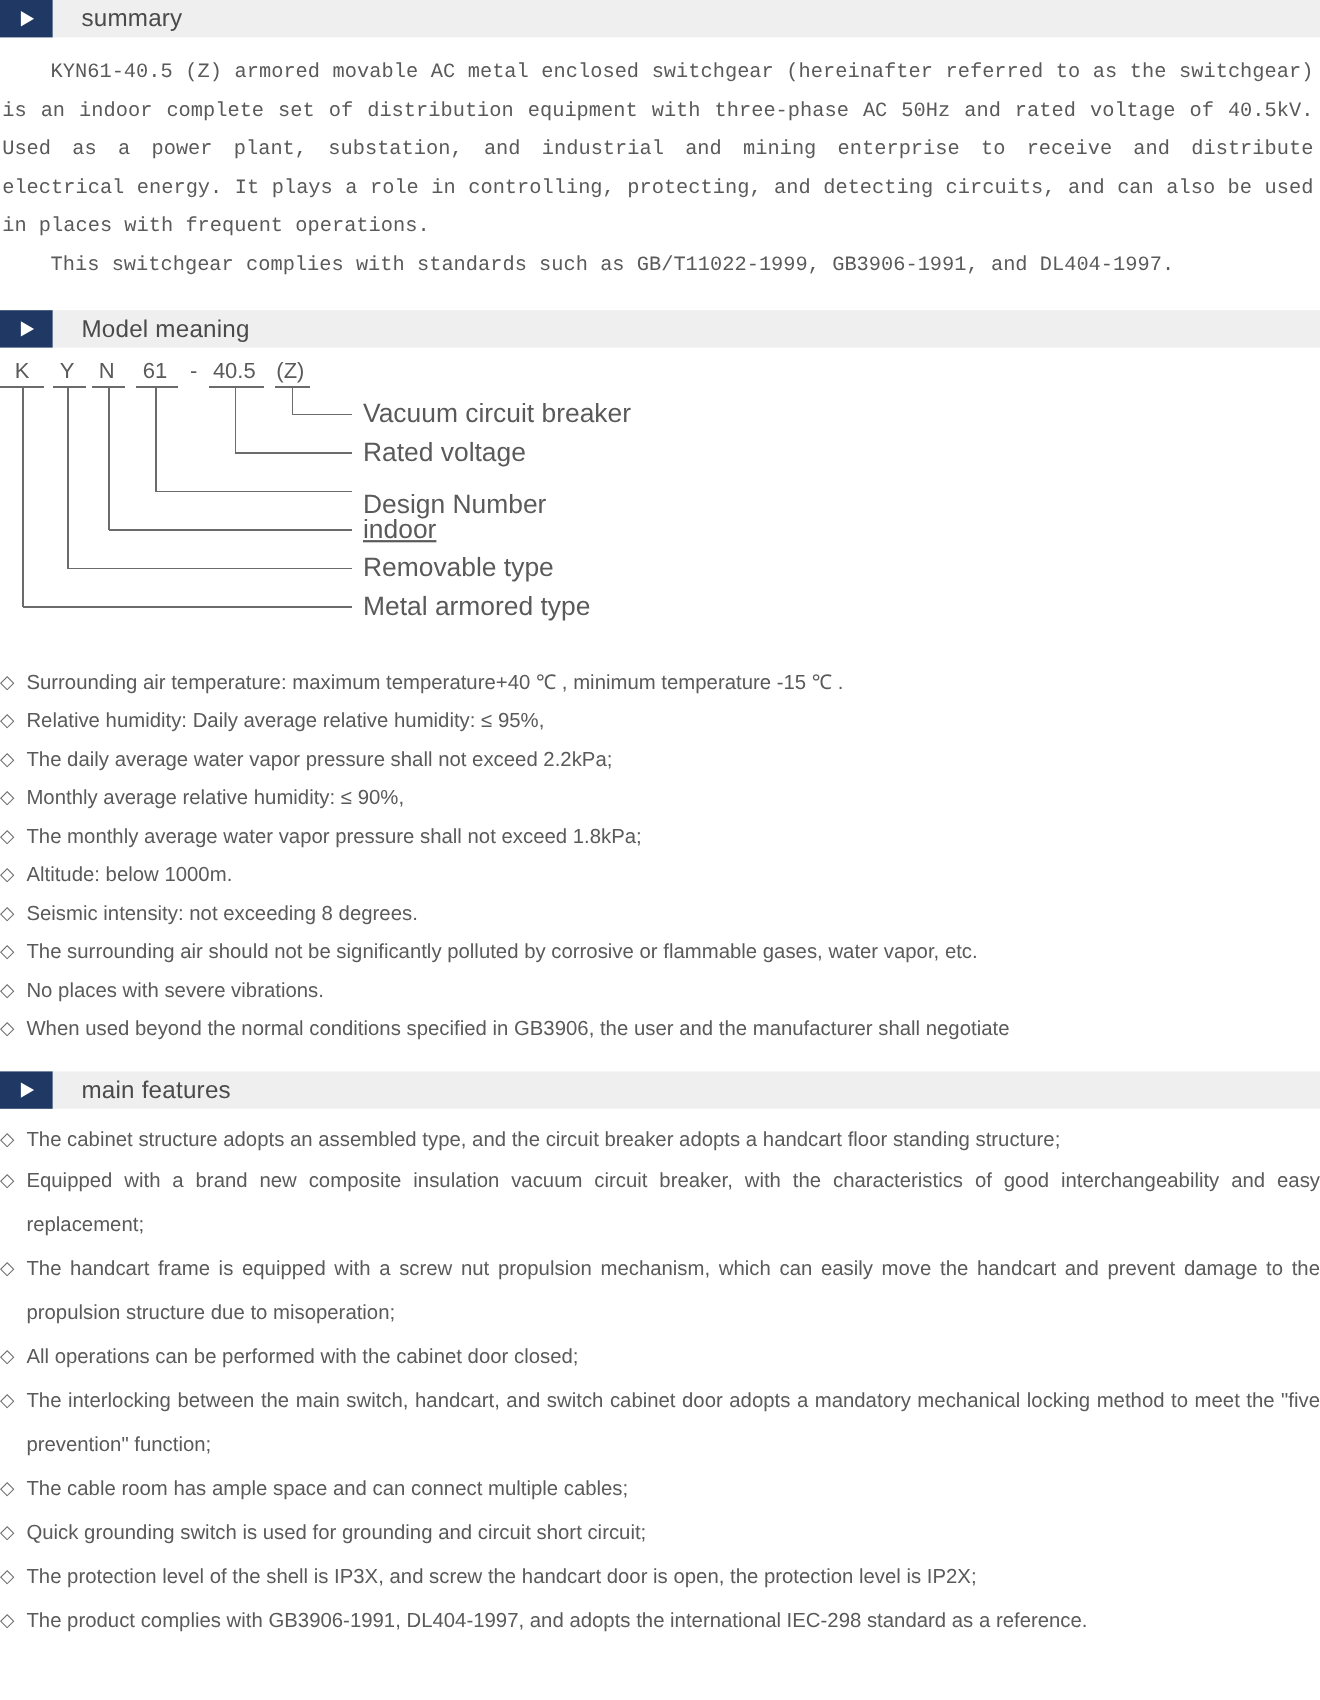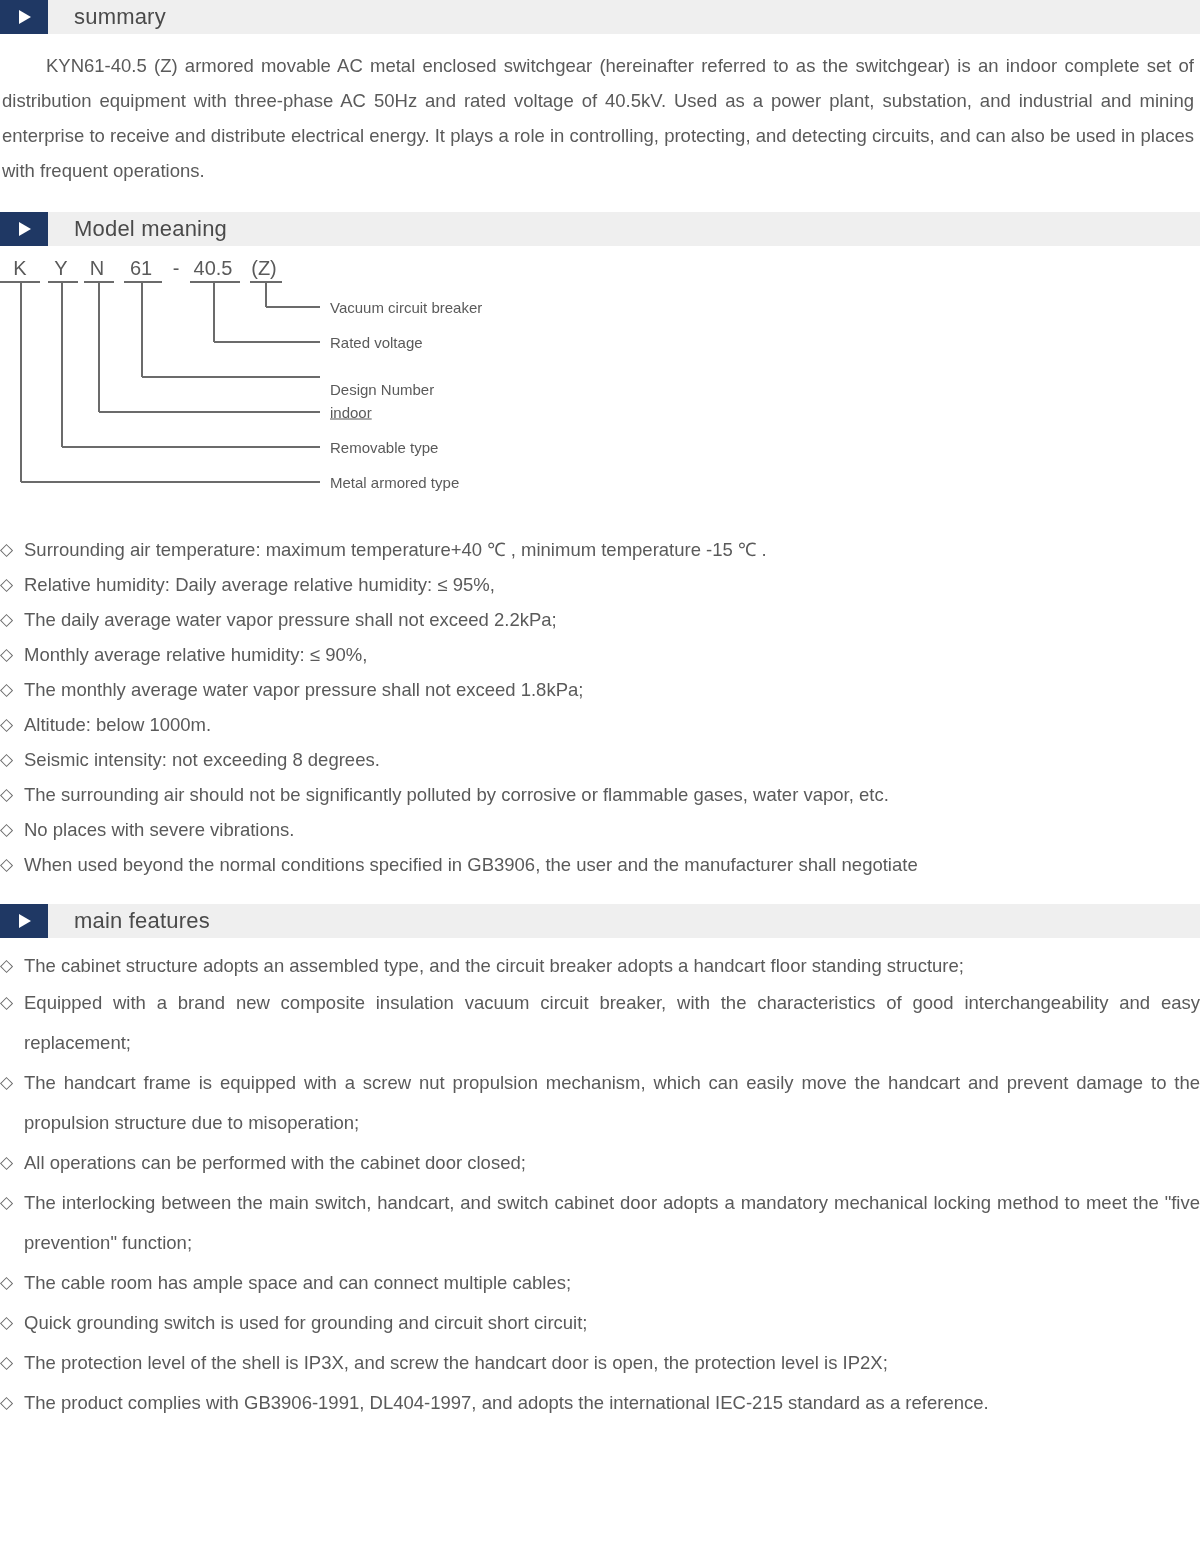--- a/index.html
+++ b/index.html
@@ -55,21 +55,21 @@
   
   .para {
     font-size: 18.5px;
     line-height: 35px;
     color: #5a5a5a;
     text-align: justify;
     text-justify: inter-word;
     margin: 0;
     padding: 0 2px 0 0;
   }
-  .para.indent { text-indent: 44px; }
+  .para.indent { text-indent: 44px; font-family: Liberation Mono, monospace; }
 
   .summary-block {
     padding: 14px 4px 0 2px;
   }
 
   
   .bullet-list { margin: 0; padding: 0; list-style: none; }
   .bullet-row {
     display: flex;
     align-items: flex-start;
@@ -117,21 +117,21 @@
     white-space: nowrap;
     transform: translateX(-50%);
   }
   .model-svg {
     position: absolute;
     top: 0;
     left: 0;
   }
   .model-label {
     position: absolute;
-    font-size: 15px;
+    font-size: 24px;
     color: #5a5a5a;
     line-height: 1;
     white-space: nowrap;
     transform: translateY(-50%);
   }
 
   .sec-gap-1 { height: 24px; }
   .sec-gap-2 { height: 22px; }
   .sec-gap-3 { height: 22px; }
 </style>
@@ -146,20 +146,21 @@
         <polygon points="5,3 17,10 5,17" fill="#ffffff"></polygon>
       </svg>
     </div>
     <div class="head-bar">
       <span class="head-title">summary</span>
     </div>
   </div>
 
   <div class="summary-block">
     <p class="para indent">KYN61-40.5 (Z) armored movable AC metal enclosed switchgear (hereinafter referred to as the switchgear) is an indoor complete set of distribution equipment with three-phase AC 50Hz and rated voltage of 40.5kV. Used as a power plant, substation, and industrial and mining enterprise to receive and distribute electrical energy. It plays a role in controlling, protecting, and detecting circuits, and can also be used in places with frequent operations.</p>
+    <p class="para indent">This switchgear complies with standards such as GB/T11022-1999, GB3906-1991, and DL404-1997.</p>
   </div>
 
   <div class="sec-gap-1"></div>
 
   <div class="section-head">
     <div class="head-badge">
       <svg width="20" height="20" viewBox="0 0 20 20" aria-hidden="true">
         <polygon points="5,3 17,10 5,17" fill="#ffffff"></polygon>
       </svg>
     </div>
@@ -305,17 +306,17 @@
     <li class="bullet-row loose">
       <span class="bullet-mark">◇</span>
       <span class="bullet-text">Quick grounding switch is used for grounding and circuit short circuit;</span>
     </li>
     <li class="bullet-row loose">
       <span class="bullet-mark">◇</span>
       <span class="bullet-text">The protection level of the shell is IP3X, and screw the handcart door is open, the protection level is IP2X;</span>
     </li>
     <li class="bullet-row loose">
       <span class="bullet-mark">◇</span>
-      <span class="bullet-text">The product complies with GB3906-1991, DL404-1997, and adopts the international IEC-215 standard as a reference.</span>
+      <span class="bullet-text">The product complies with GB3906-1991, DL404-1997, and adopts the international IEC-298 standard as a reference.</span>
     </li>
   </ul>
 
 </div>
 
 </body></html>

